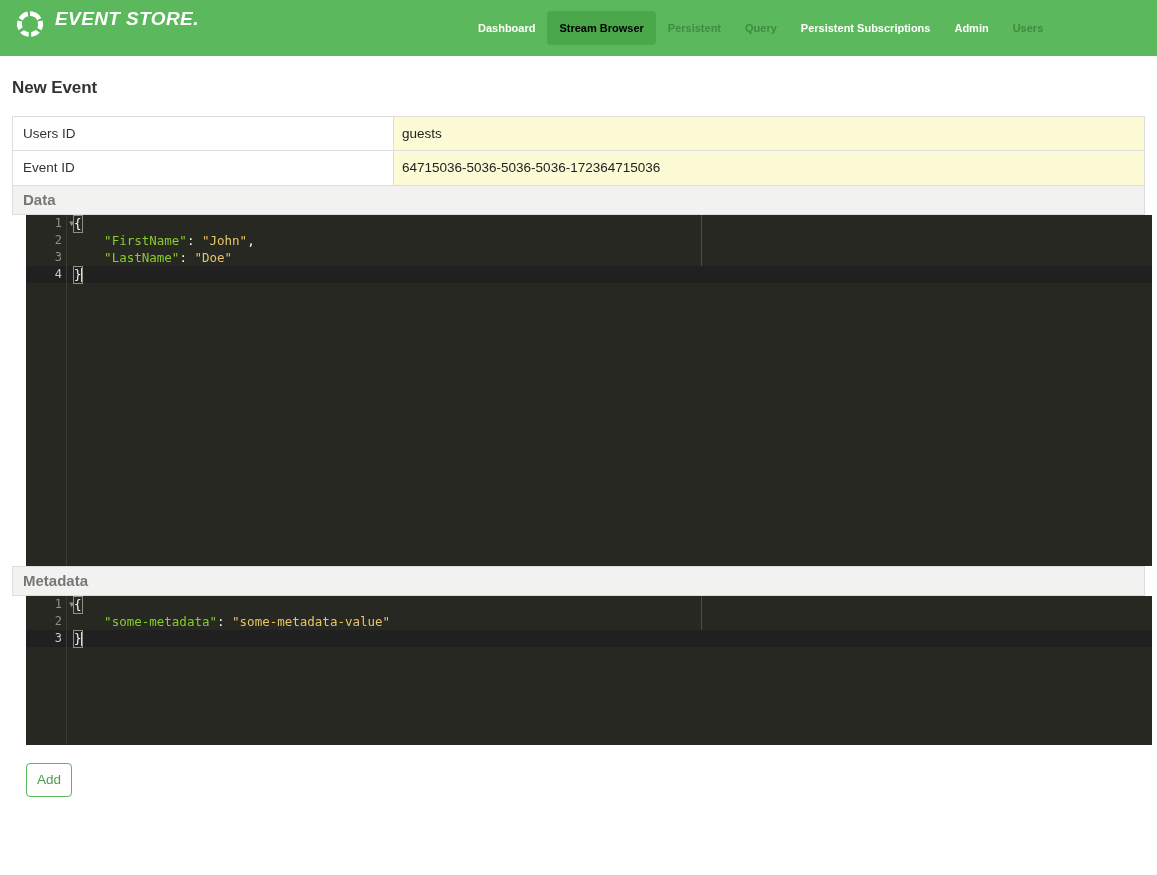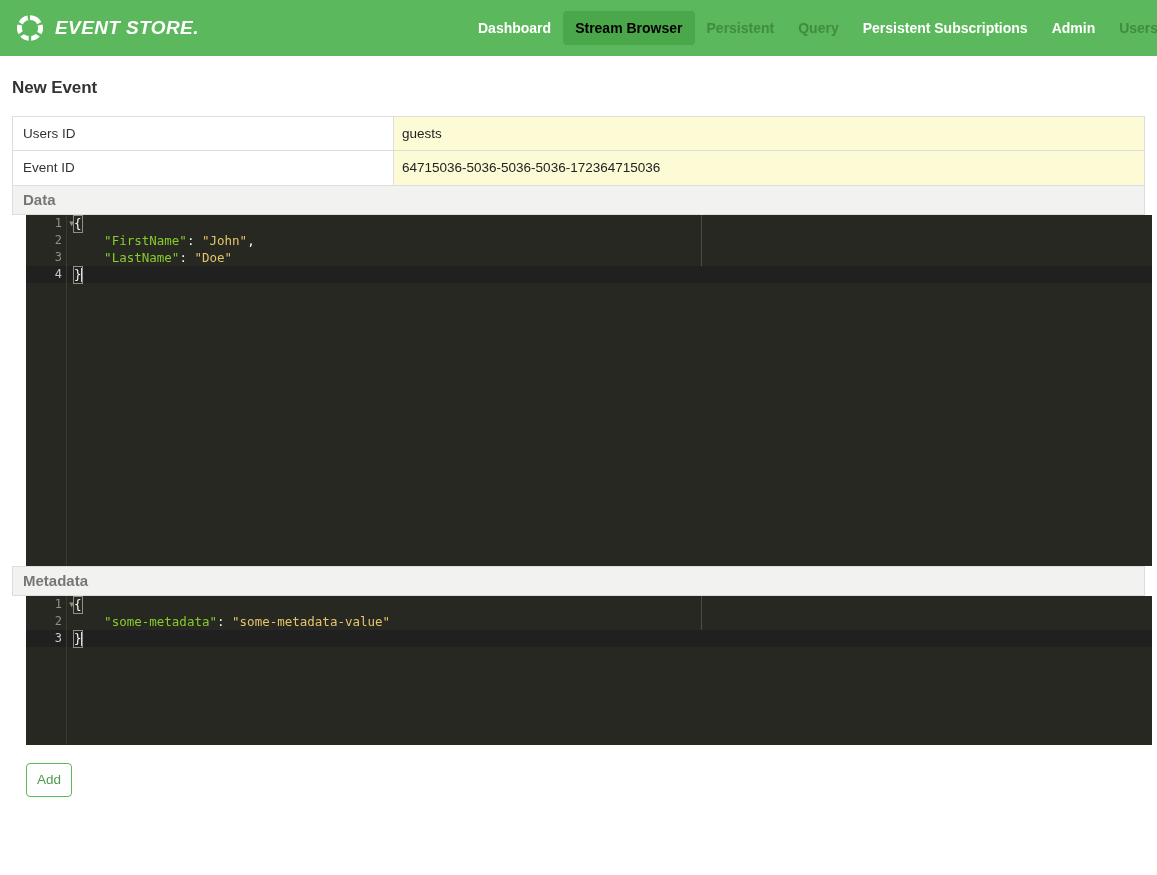--- a/index.html
+++ b/index.html
@@ -15,21 +15,21 @@
   .navbar {
     position: relative;
     height: 56px;
     background: #5cb85c;
     display: flex;
     align-items: center;
     padding: 0 12px;
   }
   .brand {
     display: flex;
-    align-items: center;
+    align-items: flex-start;
     gap: 9px;
     height: 40px;
     padding-left: 2px;
   }
   .brand-logo { width: 32px; height: 32px; display:block; }
   .brand-text {
     color: #ffffff;
     font-size: 19px;
     font-weight: bold;
     font-style: italic;
@@ -43,21 +43,21 @@
     height: 56px;
     display: flex;
     align-items: center;
     gap: 0px;
   }
   .nav-link {
     display: flex;
     align-items: center;
     height: 34px;
     padding: 0 12px;
-    font-size: 14px;
+    font-size: 11px;
     font-weight: bold;
     color: #ffffff;
     border-radius: 4px;
     white-space: nowrap;
     cursor: pointer;
     text-decoration: none;
   }
   .nav-link.dim { color: #3f8c41; font-weight: bold; }
   .nav-link.active { background: #4aa74a; color: #000000; }
 

